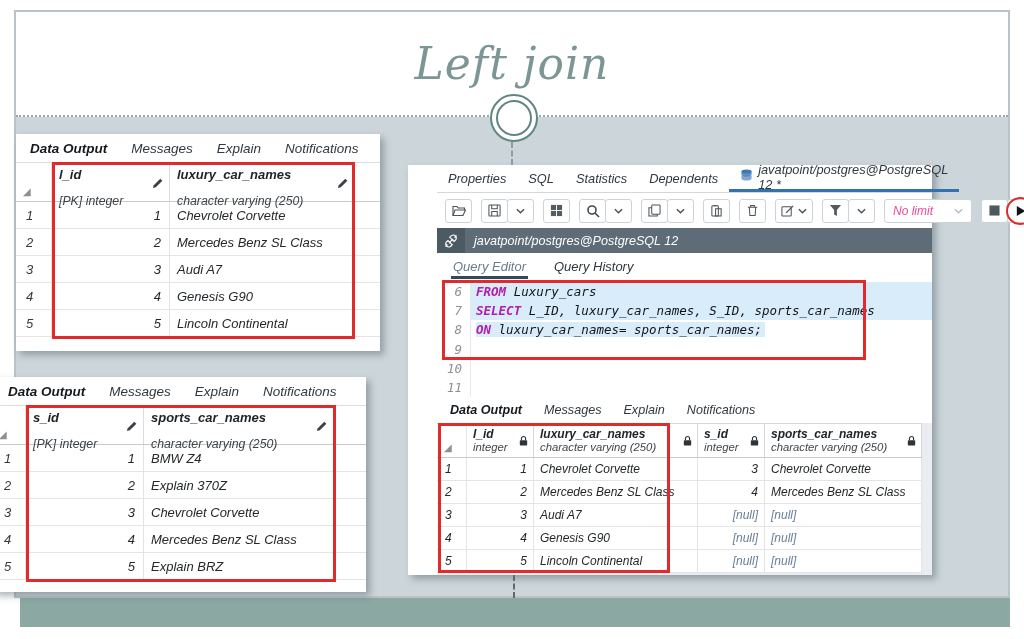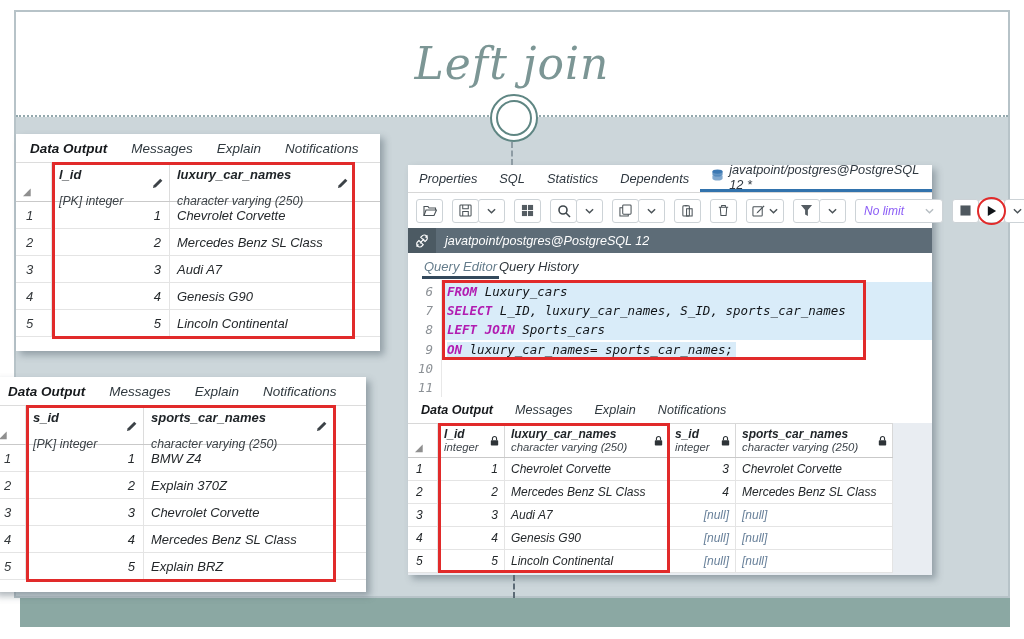--- a/index.html
+++ b/index.html
@@ -20,21 +20,21 @@
   .connector-top { position:absolute; left:511px; top:142px; height:23px; width:0;
                    border-left:2px dashed #8e9ca4; z-index:2; }
   .connector-bottom { position:absolute; left:513px; top:575px; height:23px; width:0;
                       border-left:2px dashed #5c6b76; z-index:2; }
   .teal-band { position:absolute; left:20px; top:598px; width:990px; height:29px; background:#8ba8a3; }
 
   
   .panel { position:absolute; background:#fff; box-shadow:4px 4px 7px rgba(75,92,102,.45); }
   .p-luxury { left:16px; top:134px; width:364px; height:217px; }
   .p-sports { left:-8px; top:377px; width:374px; height:215px; }
-  .p-pg     { left:408px; top:165px; width:524px; height:410px; }
+  .p-pg     { left:408px; top:165px; width:524px; height:410px;padding-left:29px; }
 
   
   .dtabs { display:flex; align-items:center; height:28px; gap:24px; padding-left:14px;
            font-size:13.5px; color:#30393f; }
   .dtabs .t0 { font-weight:bold; color:#16191c; }
   .p-sports .dtabs { padding-left:16px; }
 
   
   .hrow { display:flex; height:40px; border-top:1px solid #dcdcdc; border-bottom:1px solid #c9c9c9; }
   .drow { display:flex; height:27px; border-bottom:1px solid #e4e4e4; align-items:center;
@@ -64,29 +64,29 @@
   .pg-tabs { display:flex; align-items:stretch; height:28px; border-bottom:1px solid #d7d7d7;
              font-size:12.8px; color:#2f3840; }
   .pg-tab { display:flex; align-items:center; padding:0 11px; }
   .pg-tab.db { gap:5px; border-bottom:3px solid #3273ad; padding-bottom:0; font-weight:400; }
 
   .pg-toolbar { display:flex; align-items:center; height:35px; padding-left:8px; gap:9px; }
   .bgroup { display:flex; }
   .btn { height:24px; min-width:27px; border:1px solid #cdd3d7; border-radius:3px; background:#fff;
          display:flex; align-items:center; justify-content:center; padding:0 5px; position:relative; }
   .bgroup .btn + .btn { margin-left:-1px; }
-  .btn.limit { width:88px; justify-content:space-between; color:#8b5cf6; font-size:12px; padding:0 8px; }
+  .btn.limit { width:88px; justify-content:space-between; color:#ec4899; font-size:12px; padding:0 8px; }
   .red-ring { position:absolute; left:-2px; top:-3px; width:29px; height:28px;
               border:2.5px solid #e12a2a; border-radius:50%; z-index:7; pointer-events:none; }
 
   .conn-bar { display:flex; align-items:center; height:25px; background:#5d6c77; color:#fff;
               font-size:12.6px; gap:9px; }
   .conn-icon { width:28px; height:25px; background:#4c5a63; display:flex; align-items:center; justify-content:center; }
 
-  .ed-tabs { display:flex; align-items:center; height:27px; padding-left:14px; font-size:13px; color:#2e353b; }
+  .ed-tabs { display:flex; align-items:center; height:27px; gap:26px; padding-left:14px; font-size:13px; color:#2e353b; }
   .ed-tab.active { color:#647c8b; border-bottom:3px solid #33495c; padding:4px 2px 2px 2px; }
 
   .code-area { display:flex; height:117px; font-family:"DejaVu Sans Mono", monospace; font-size:12.5px; }
   .gutter { width:34px; text-align:right; padding:2px 8px 0 0; color:#8c9196; line-height:19.2px;
             border-right:1px solid #e8e8e8; background:#fff; }
   .code-lines { flex:1; padding-top:2px; line-height:19.2px; color:#101418; }
   .cl { height:19.2px; padding-left:5px; white-space:pre; }
   .cl.sel { background:#d9ecf9; }
   .cl .selspan { background:#d9ecf9; padding-right:3px; }
   .kw { color:#b11cb1; font-weight:bold; }
@@ -399,21 +399,20 @@
         <div>6</div>
           <div>7</div>
         <div>8</div>
           <div>9</div>
         <div>10</div>
           <div>11</div>
       </div>
       <div class="code-lines">
         <div class="cl sel"><span class="kw">FROM</span><span> Luxury_cars</span></div>
         <div class="cl sel"><span class="kw">SELECT</span><span> L_ID, luxury_car_names, S_ID, sports_car_names</span></div>
-        <div class="cl sel"><span class="kw">LEFT JOIN</span><span> Sports_cars</span></div>
         <div class="cl"><span class="selspan"><span class="kw">ON</span><span> luxury_car_names= sports_car_names;</span></span></div>
         <div class="cl"></div>
         <div class="cl"></div>
       </div>
     </div>
 
     <div class="res-tabs">
       <span class="t0">Data Output</span>
       <span>Messages</span>
       <span>Explain</span>

